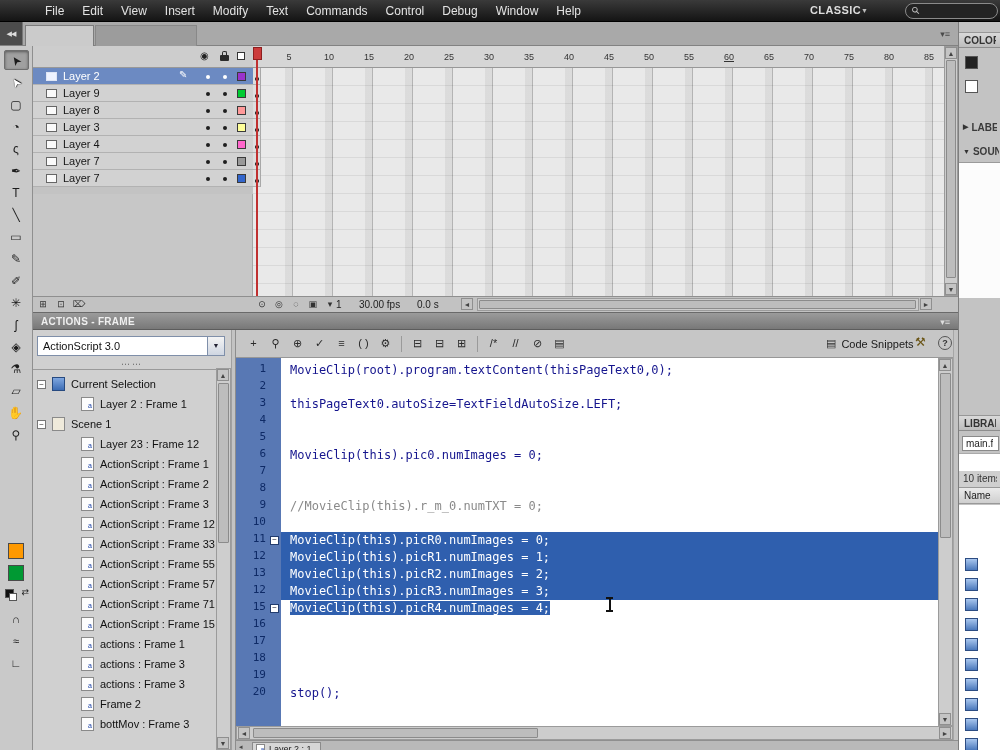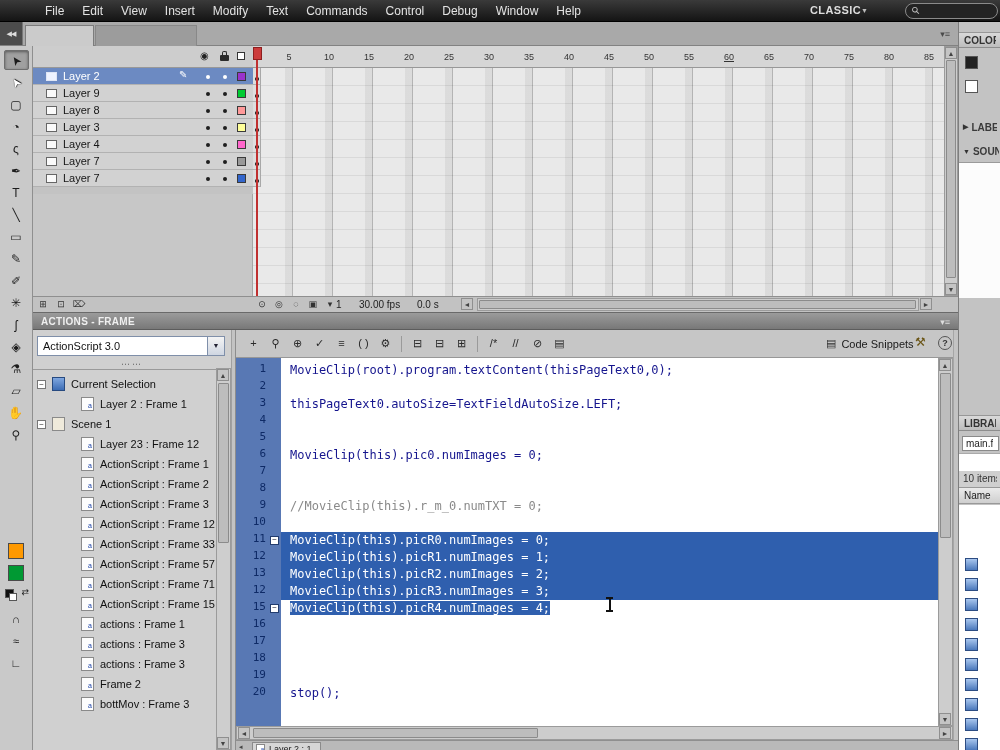--- a/index.html
+++ b/index.html
@@ -446,20 +446,24 @@
         <div class="tree-item lvl1" data-name="tree-item">
           <div class="tico script" data-name="script-icon">a</div>
           <div class="tlabel" data-name="tree-item-label">ActionScript : Frame 12</div>
         </div>
         <div class="tree-item lvl1" data-name="tree-item">
           <div class="tico script" data-name="script-icon">a</div>
           <div class="tlabel" data-name="tree-item-label">ActionScript : Frame 33</div>
         </div>
         <div class="tree-item lvl1" data-name="tree-item">
           <div class="tico script" data-name="script-icon">a</div>
+          <div class="tlabel" data-name="tree-item-label">ActionScript : Frame 55</div>
+        </div>
+        <div class="tree-item lvl1" data-name="tree-item">
+          <div class="tico script" data-name="script-icon">a</div>
           <div class="tlabel" data-name="tree-item-label">ActionScript : Frame 57</div>
         </div>
         <div class="tree-item lvl1" data-name="tree-item">
           <div class="tico script" data-name="script-icon">a</div>
           <div class="tlabel" data-name="tree-item-label">ActionScript : Frame 71</div>
         </div>
         <div class="tree-item lvl1" data-name="tree-item">
           <div class="tico script" data-name="script-icon">a</div>
           <div class="tlabel" data-name="tree-item-label">ActionScript : Frame 15</div>
         </div>

